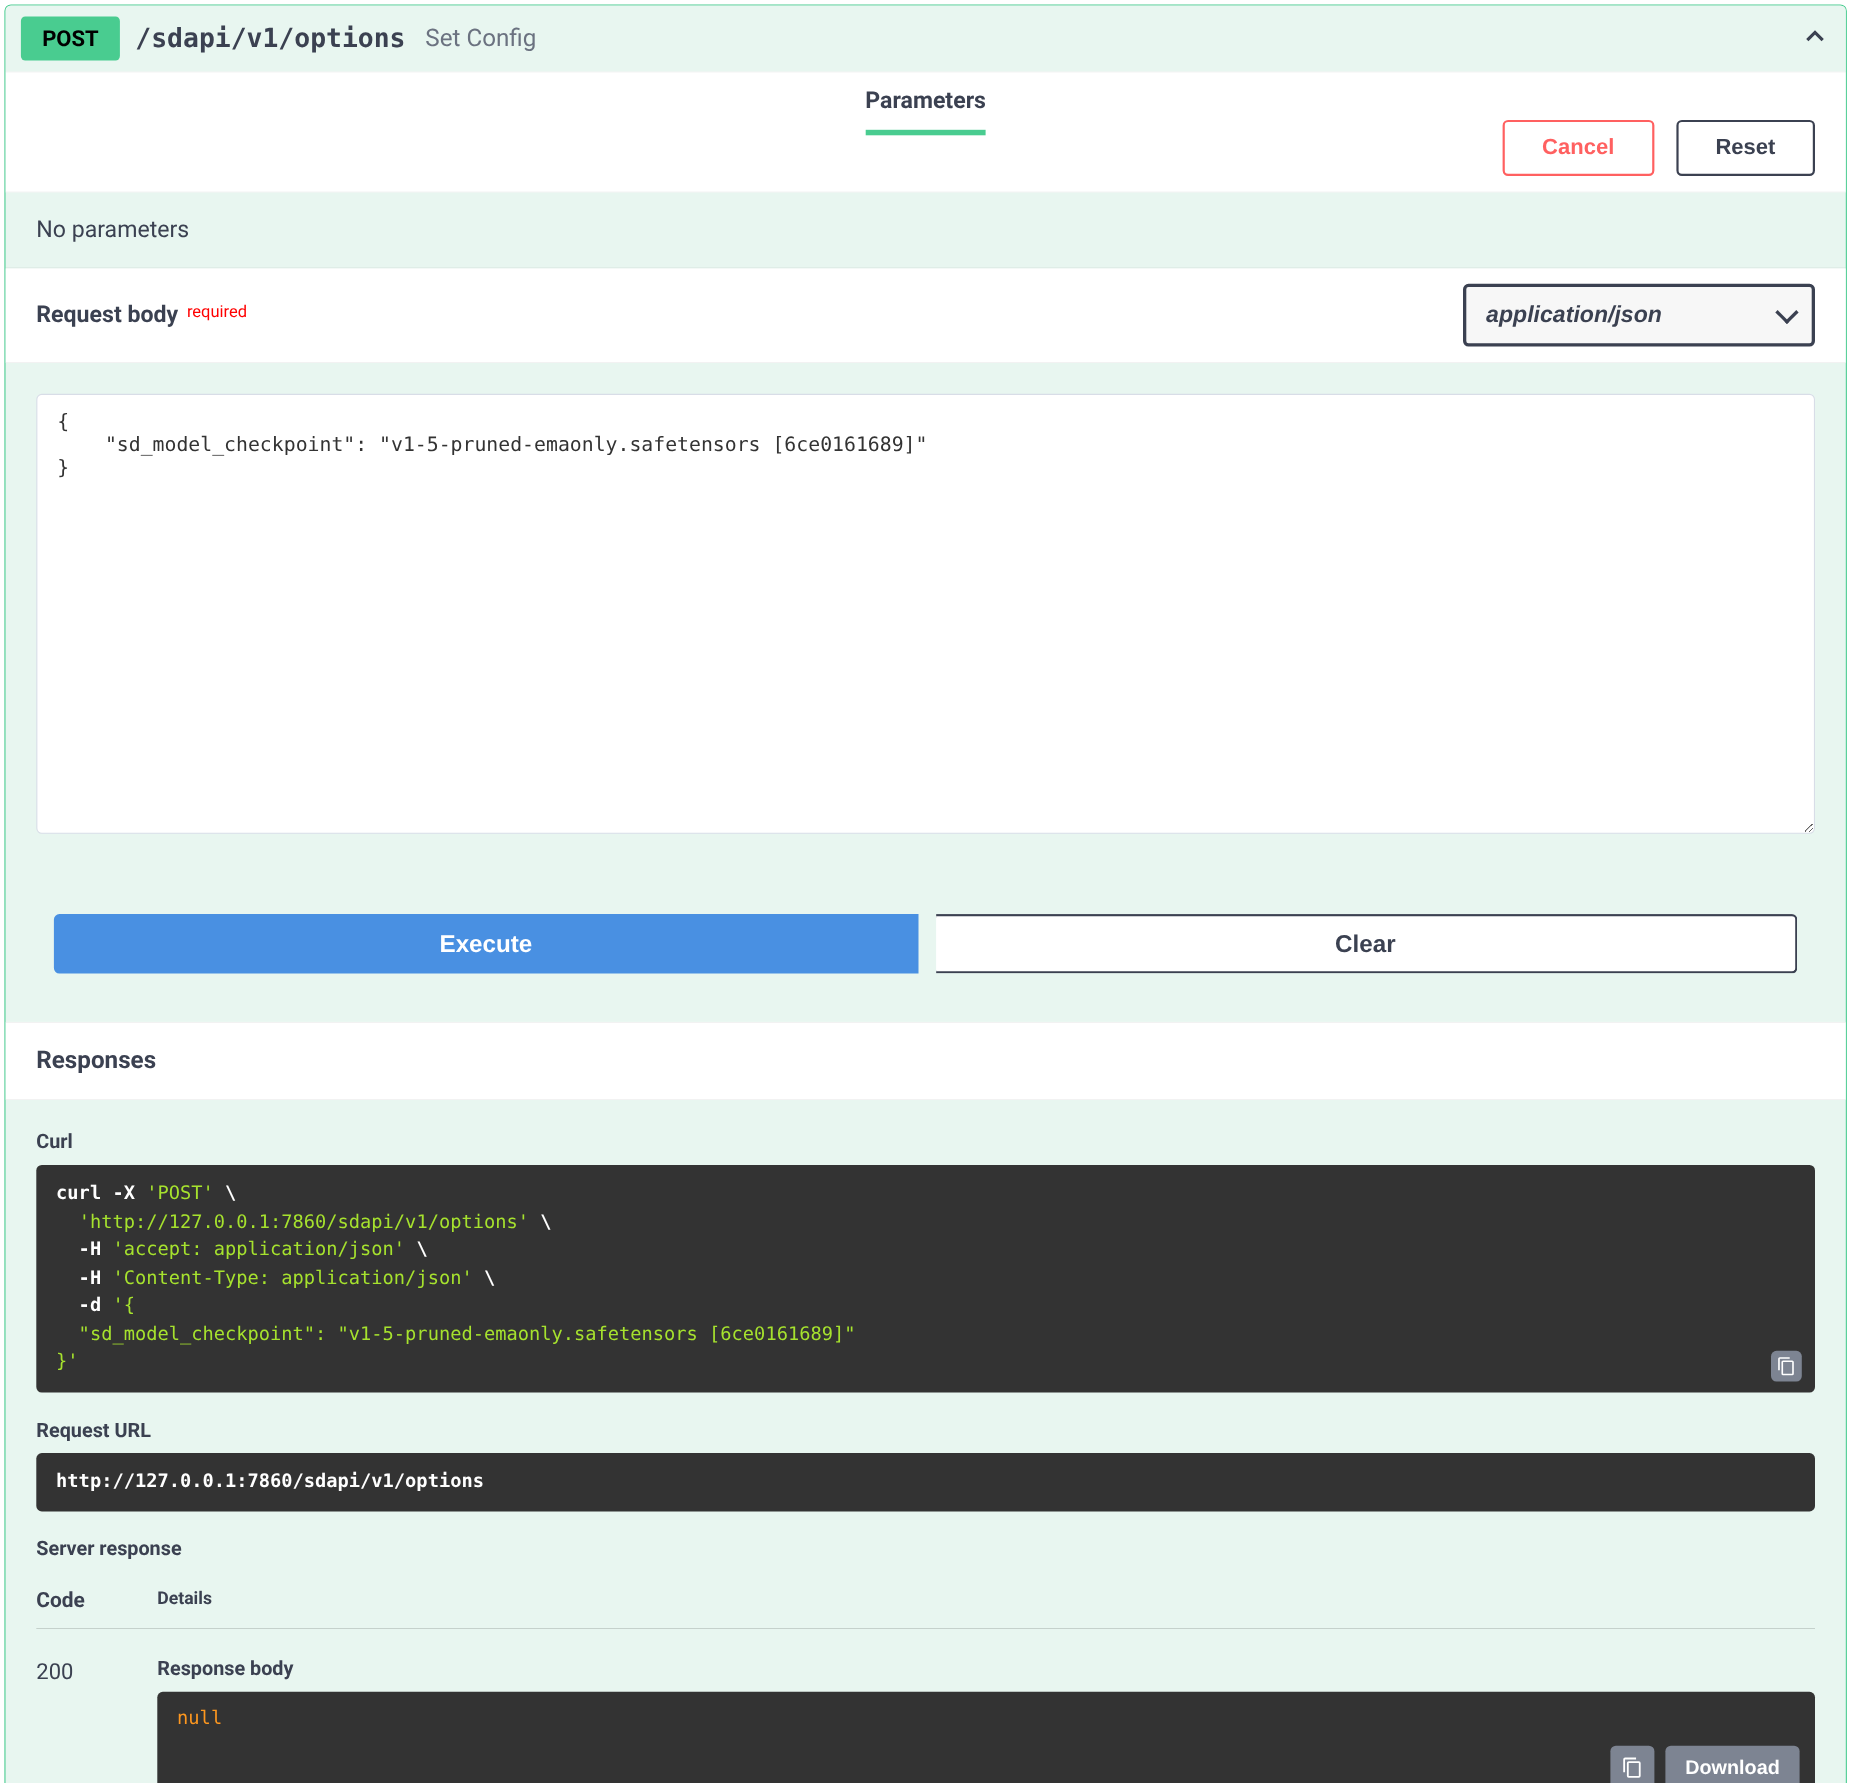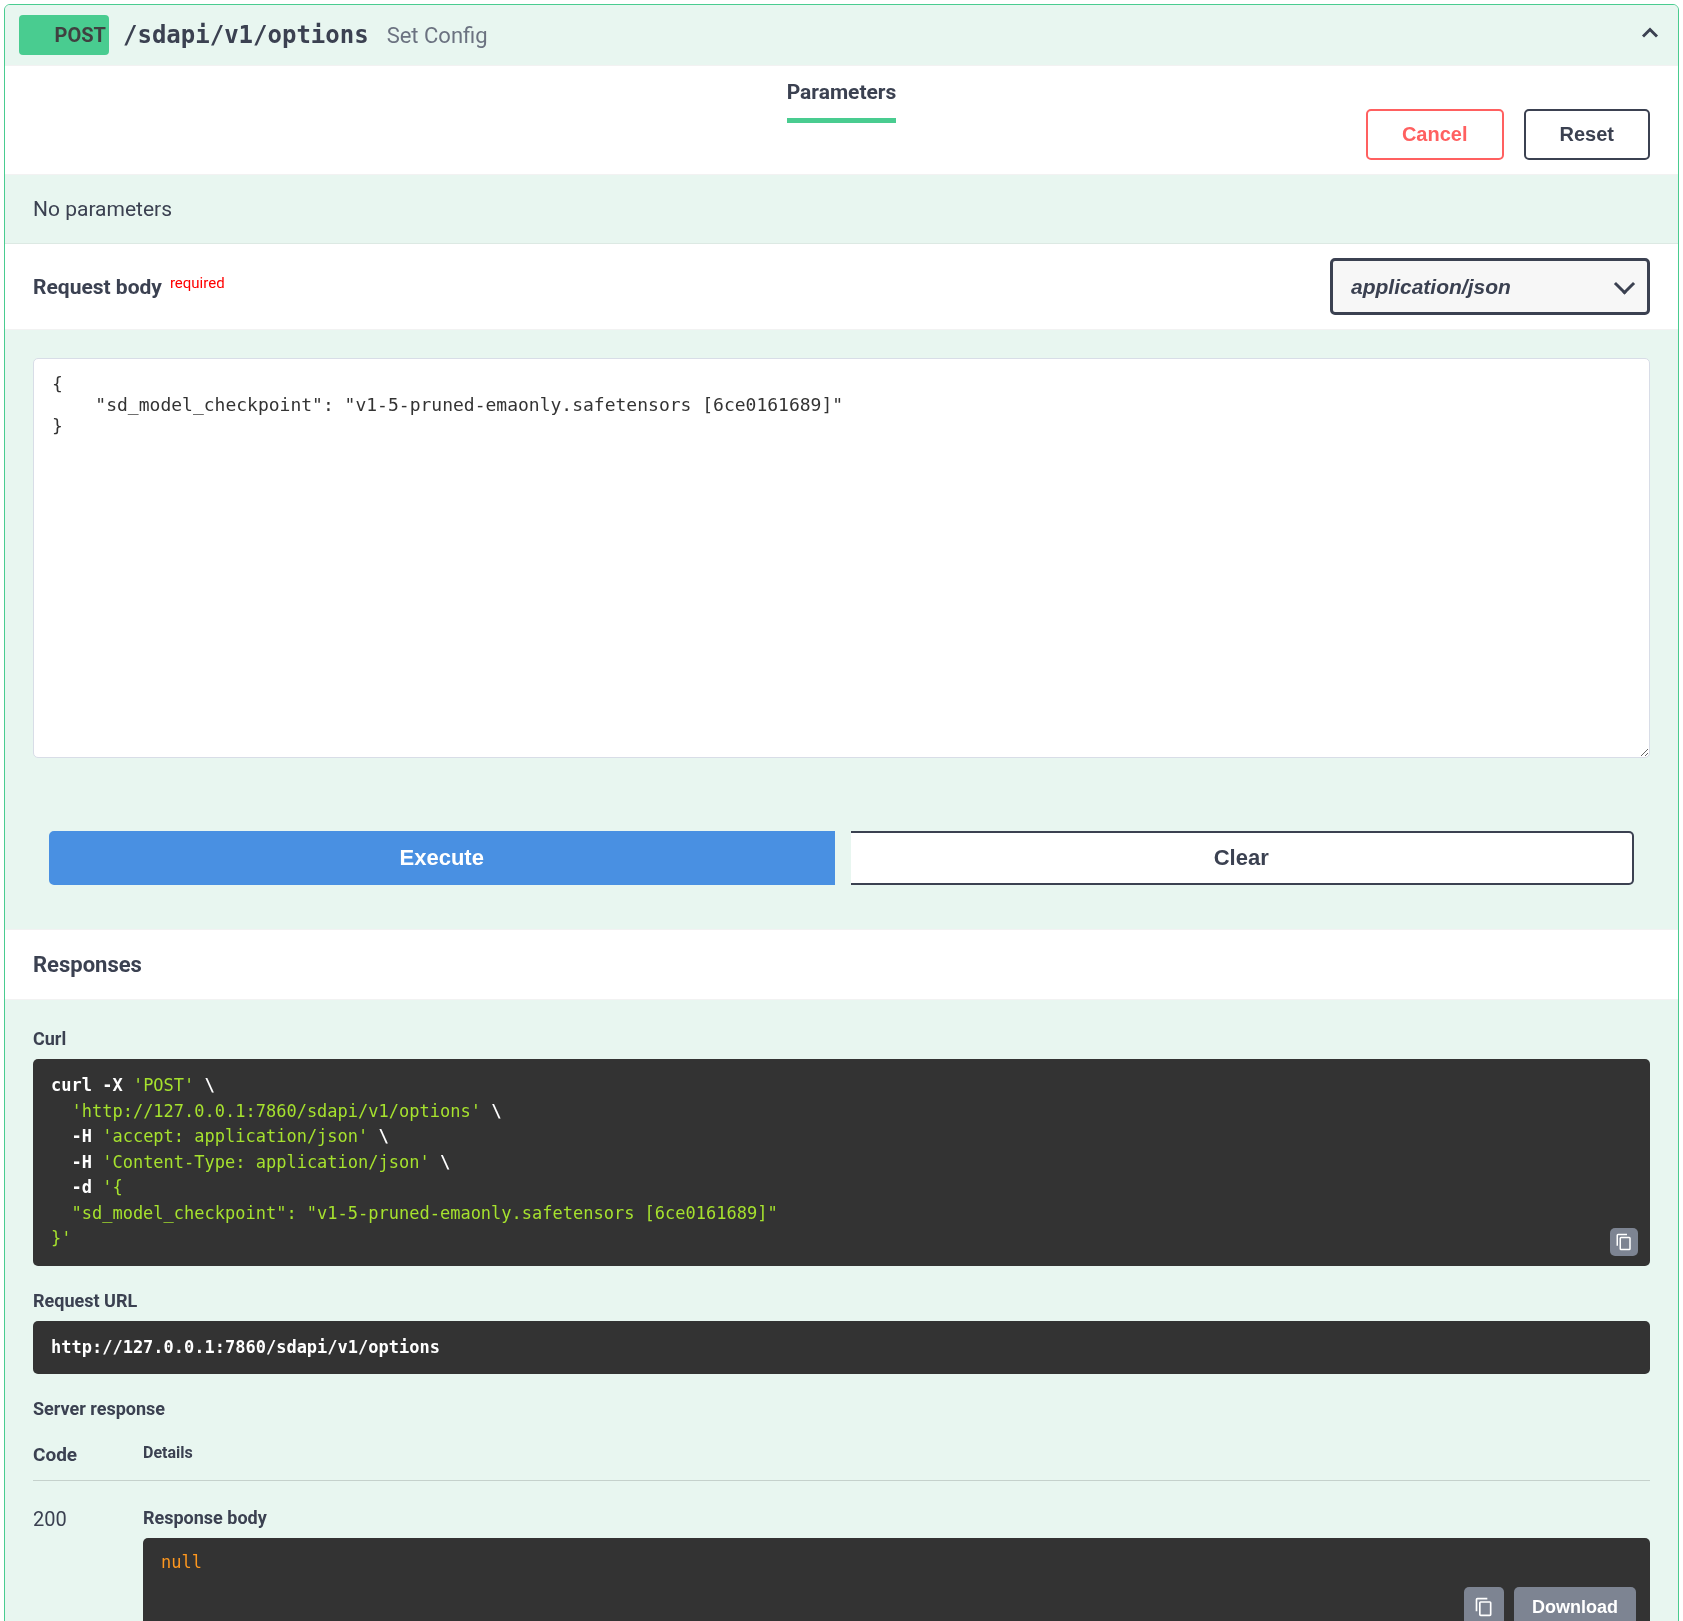--- a/index.html
+++ b/index.html
@@ -19,27 +19,27 @@
   .opblock-summary {
     display: flex;
     align-items: center;
     padding: 10px 14px;
     gap: 14px;
     background: #e8f6f0;
     cursor: pointer;
   }
   .method-badge {
     background: #49cc90;
-    color: #404040;
+    color: #000000;
     font-weight: 700;
     font-size: 20px;
-    padding: 8px 3px;
+    padding: 8px 18px;
     border-radius: 4px;
     min-width: 90px;
-    text-align: right;
+    text-align: center;
   }
   .path {
     font-family: ui-monospace, monospace;
     font-weight: 700;
     font-size: 24px;
     color: #3b4151;
   }
   .summary-desc {
     color: #6b7280;
     font-size: 22px;

